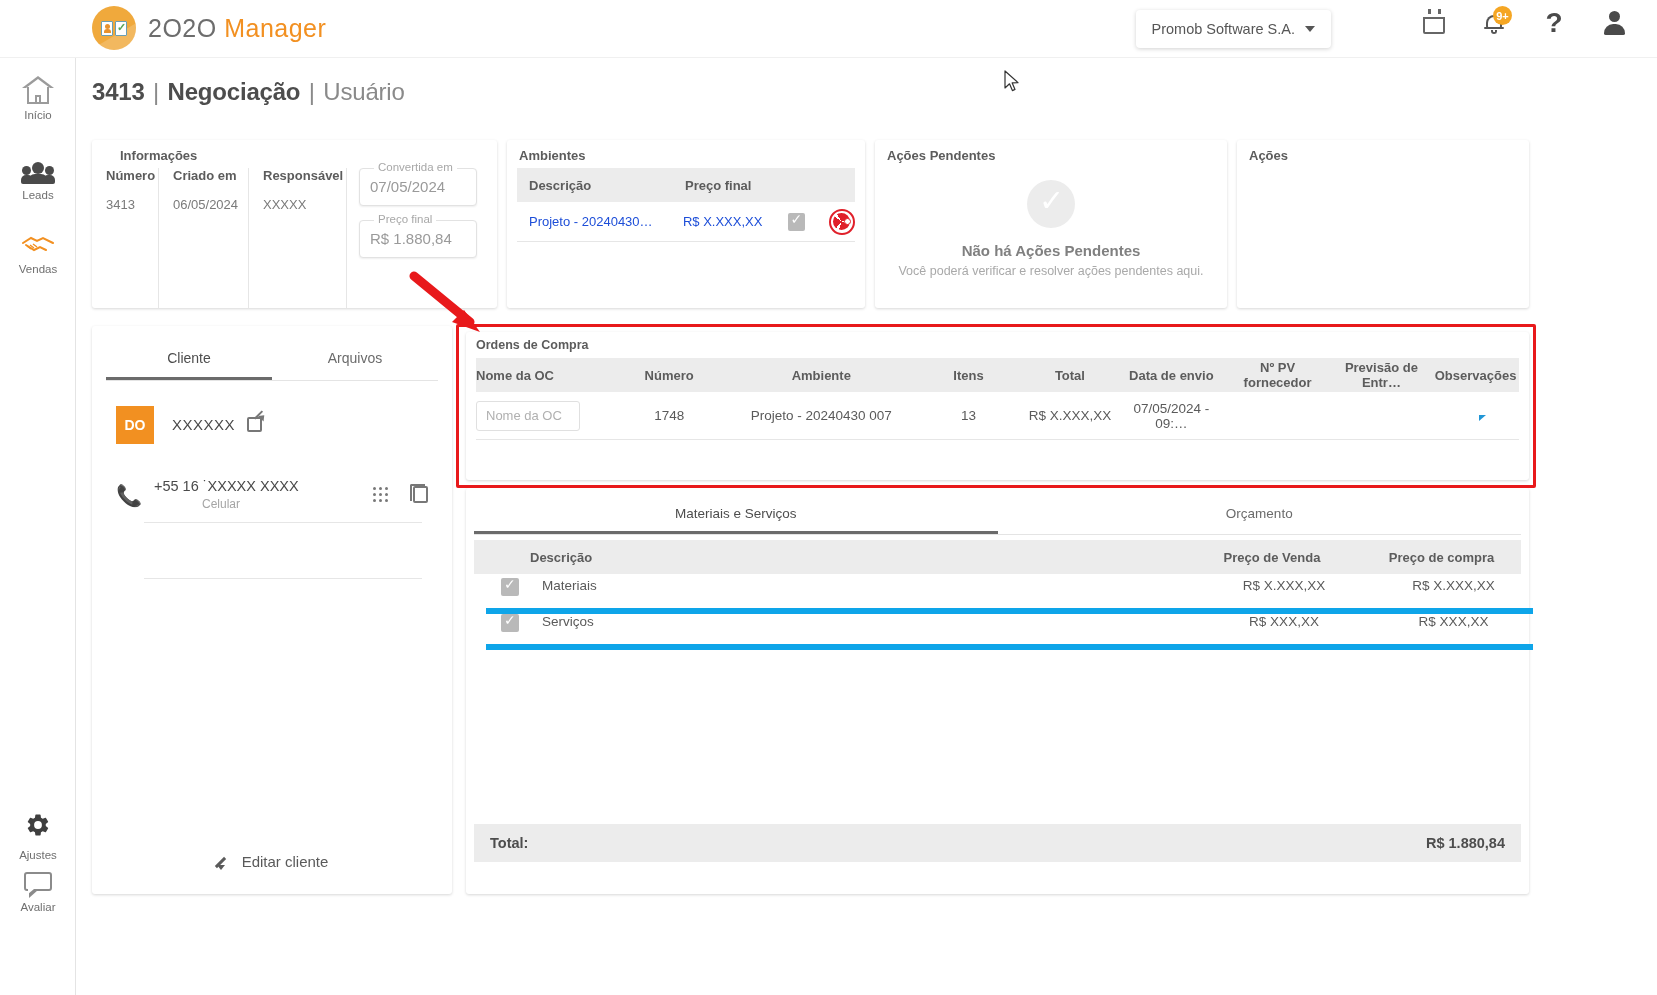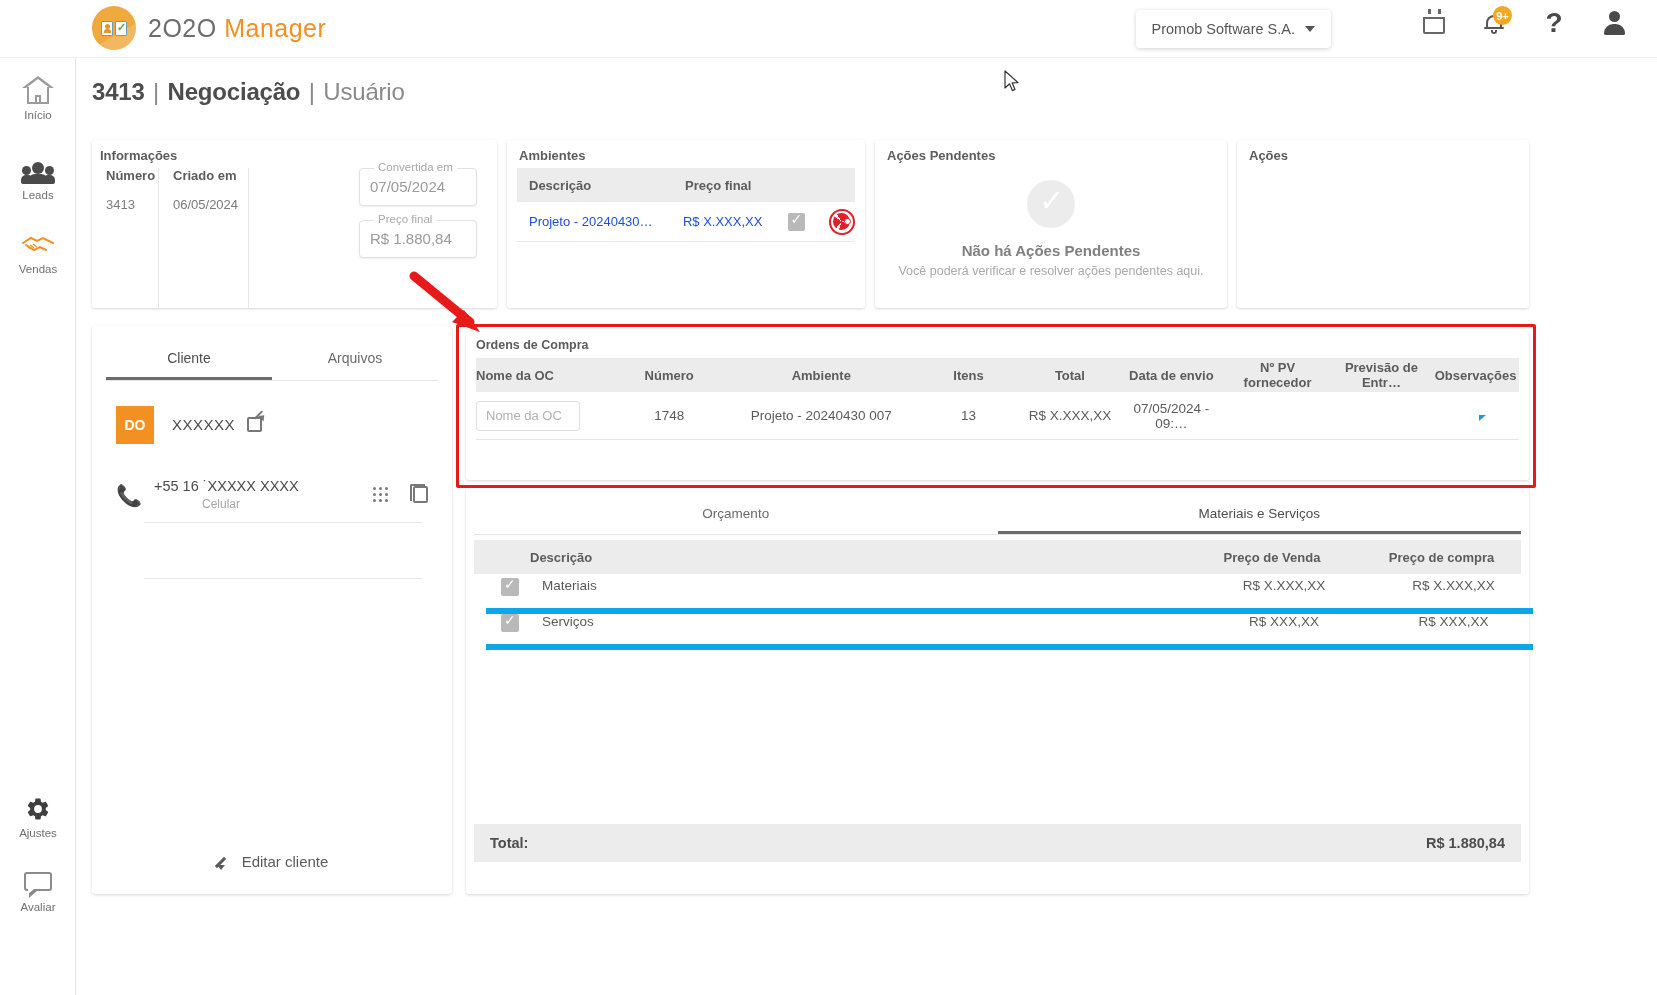--- a/index.html
+++ b/index.html
@@ -325,21 +325,21 @@
     <span class="si-icon">
       <svg width="34" height="26" viewBox="0 0 34 26">
         <path d="M2 11 L10 6 L16 9 L22 6 L32 11" stroke="#f29021" stroke-width="2" fill="none" stroke-linecap="round"></path>
         <path d="M5 13 L13 18 L19 15 L25 18" stroke="#f29021" stroke-width="2" fill="none" stroke-linecap="round"></path>
         <path d="M6 14 L10 17 M9 13 L13 16 M12 12 L16 15" stroke="#f29021" stroke-width="1.4" fill="none"></path>
       </svg>
     </span>
     <span class="side-label">Vendas</span>
   </div>
 
-  <div class="side-item" style="position:absolute; top:734px;">
+  <div class="side-item" style="position:absolute; top:750px;gap:6px;">
     <span class="si-icon">
       <svg width="26" height="26" viewBox="0 0 24 24" fill="#3f3f3f">
         <path d="M19.14 12.94a7.07 7.07 0 000-1.88l2.03-1.58a.5.5 0 00.12-.64l-1.92-3.32a.5.5 0 00-.6-.22l-2.39.96a7.3 7.3 0 00-1.63-.94l-.36-2.54a.5.5 0 00-.5-.42h-3.84a.5.5 0 00-.5.42l-.36 2.54c-.59.24-1.13.56-1.63.94l-2.39-.96a.5.5 0 00-.6.22L2.65 8.84a.5.5 0 00.12.64l2.03 1.58a7.07 7.07 0 000 1.88l-2.03 1.58a.5.5 0 00-.12.64l1.92 3.32c.12.22.38.3.6.22l2.39-.96c.5.38 1.04.7 1.63.94l.36 2.54c.04.24.25.42.5.42h3.84c.25 0 .46-.18.5-.42l.36-2.54c.59-.24 1.13-.56 1.63-.94l2.39.96c.22.08.48 0 .6-.22l1.92-3.32a.5.5 0 00-.12-.64l-2.03-1.58zM12 15.6A3.6 3.6 0 1112 8.4a3.6 3.6 0 010 7.2z"></path>
       </svg>
     </span>
     <span class="side-label">Ajustes</span>
   </div>
 
   <div class="side-item" style="position:absolute; top:808px;">
     <span class="si-icon">
@@ -354,29 +354,33 @@
 
 <div class="page-title">
   <span class="pt-bold">3413</span>
   <span class="pt-sep">|</span>
   <span class="pt-bold">Negociação</span>
   <span class="pt-sep">|</span>
   <span class="pt-light">Usuário</span>
 </div>
 
 <div class="card" id="card-info">
-  <div class="card-title" style="position:absolute; left:8px; top:8px;">Informações</div>
+  <div class="card-title" style="position:absolute; left:28px; top:8px;">Informações</div>
   <div class="info-cols">
     <div class="info-col c1">
       <div class="info-h">Número</div>
       <div class="info-v">3413</div>
     </div>
     <div class="info-col c2">
       <div class="info-h">Criado em</div>
       <div class="info-v">06/05/2024</div>
+    </div>
+    <div class="info-col c3">
+      <div class="info-h">Responsável</div>
+      <div class="info-v">XXXXX</div>
     </div>
     <div class="info-col sep"></div>
   </div>
   <div class="fieldbox" id="fb-conv">
     <span class="fl">Convertida em</span>
     <span class="fv">07/05/2024</span>
   </div>
   <div class="fieldbox" id="fb-preco">
     <span class="fl">Preço final</span>
     <span class="fv">R$ 1.880,84</span>
@@ -494,22 +498,22 @@
 
 <div class="oc-highlight"></div>
 
 <svg class="arrow-svg" width="90" height="80" viewBox="0 0 90 80">
   <path d="M6 6 L62 52" stroke="#e8191b" stroke-width="9" stroke-linecap="round" fill="none"></path>
   <path d="M72 62 L44 52 L56 40 Z" fill="#e8191b"></path>
 </svg>
 
 <div id="panel-mat">
   <div class="mat-tabs">
+    <div class="mat-tab active">Materiais e Serviços</div>
     <div class="mat-tab">Orçamento</div>
-    <div class="mat-tab active">Materiais e Serviços</div>
   </div>
 
   <div class="mat-thead">
     <div class="mat-c0"></div>
     <div class="mat-c1">Descrição</div>
     <div class="mat-c2">Preço de Venda</div>
     <div class="mat-c3">Preço de compra</div>
   </div>
 
   <div class="mat-row" style="top:90px;">

